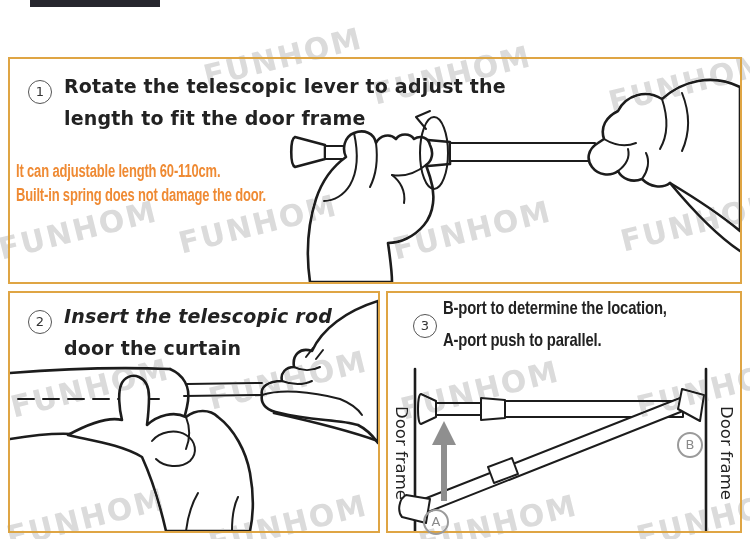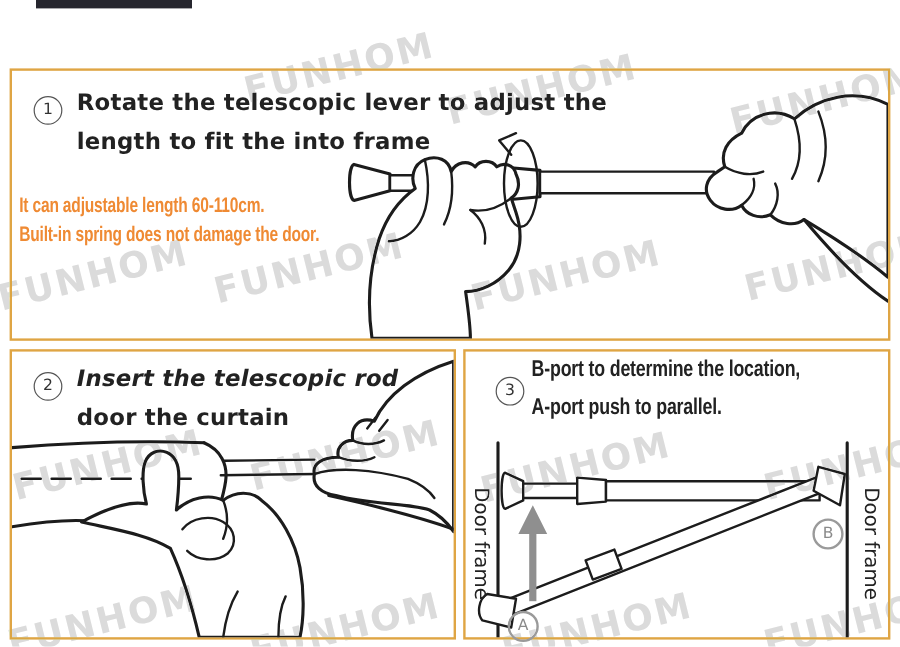--- a/index.html
+++ b/index.html
@@ -65,21 +65,21 @@
 <body>
 
 <div id="stage">
 
   <div class="topbar"></div>
 
 
   <div class="panel" id="panel1">
     <div class="stepnum" style="left:18px;top:21px;">1</div>
     <div class="heading" style="left:54px;top:16px;">Rotate the telescopic lever to adjust the</div>
-    <div class="heading" style="left:54px;top:48px;">length to fit the into frame</div>
+    <div class="heading" style="left:54px;top:48px;">length to fit the door frame</div>
     <div class="note" style="left:6px;top:102px;">It can adjustable length 60-110cm.</div>
     <div class="note" style="left:6px;top:126px;">Built-in spring does not damage the door.</div>
 
     <svg width="730" height="223" viewBox="0 0 730 223">
 
       <g>
         <path class="inkfill" d="M285,78 L315,86 L315,100 L285,108 C280,106 280,80 285,78 Z"></path>
         <rect class="inkfill thin" x="315" y="87" width="95" height="13"></rect>
         <path class="inkfill" d="M407,80 L440,83 L440,105 L407,108 Z"></path>
         <line class="ink thin" x1="415" y1="81" x2="415" y2="107"></line>

